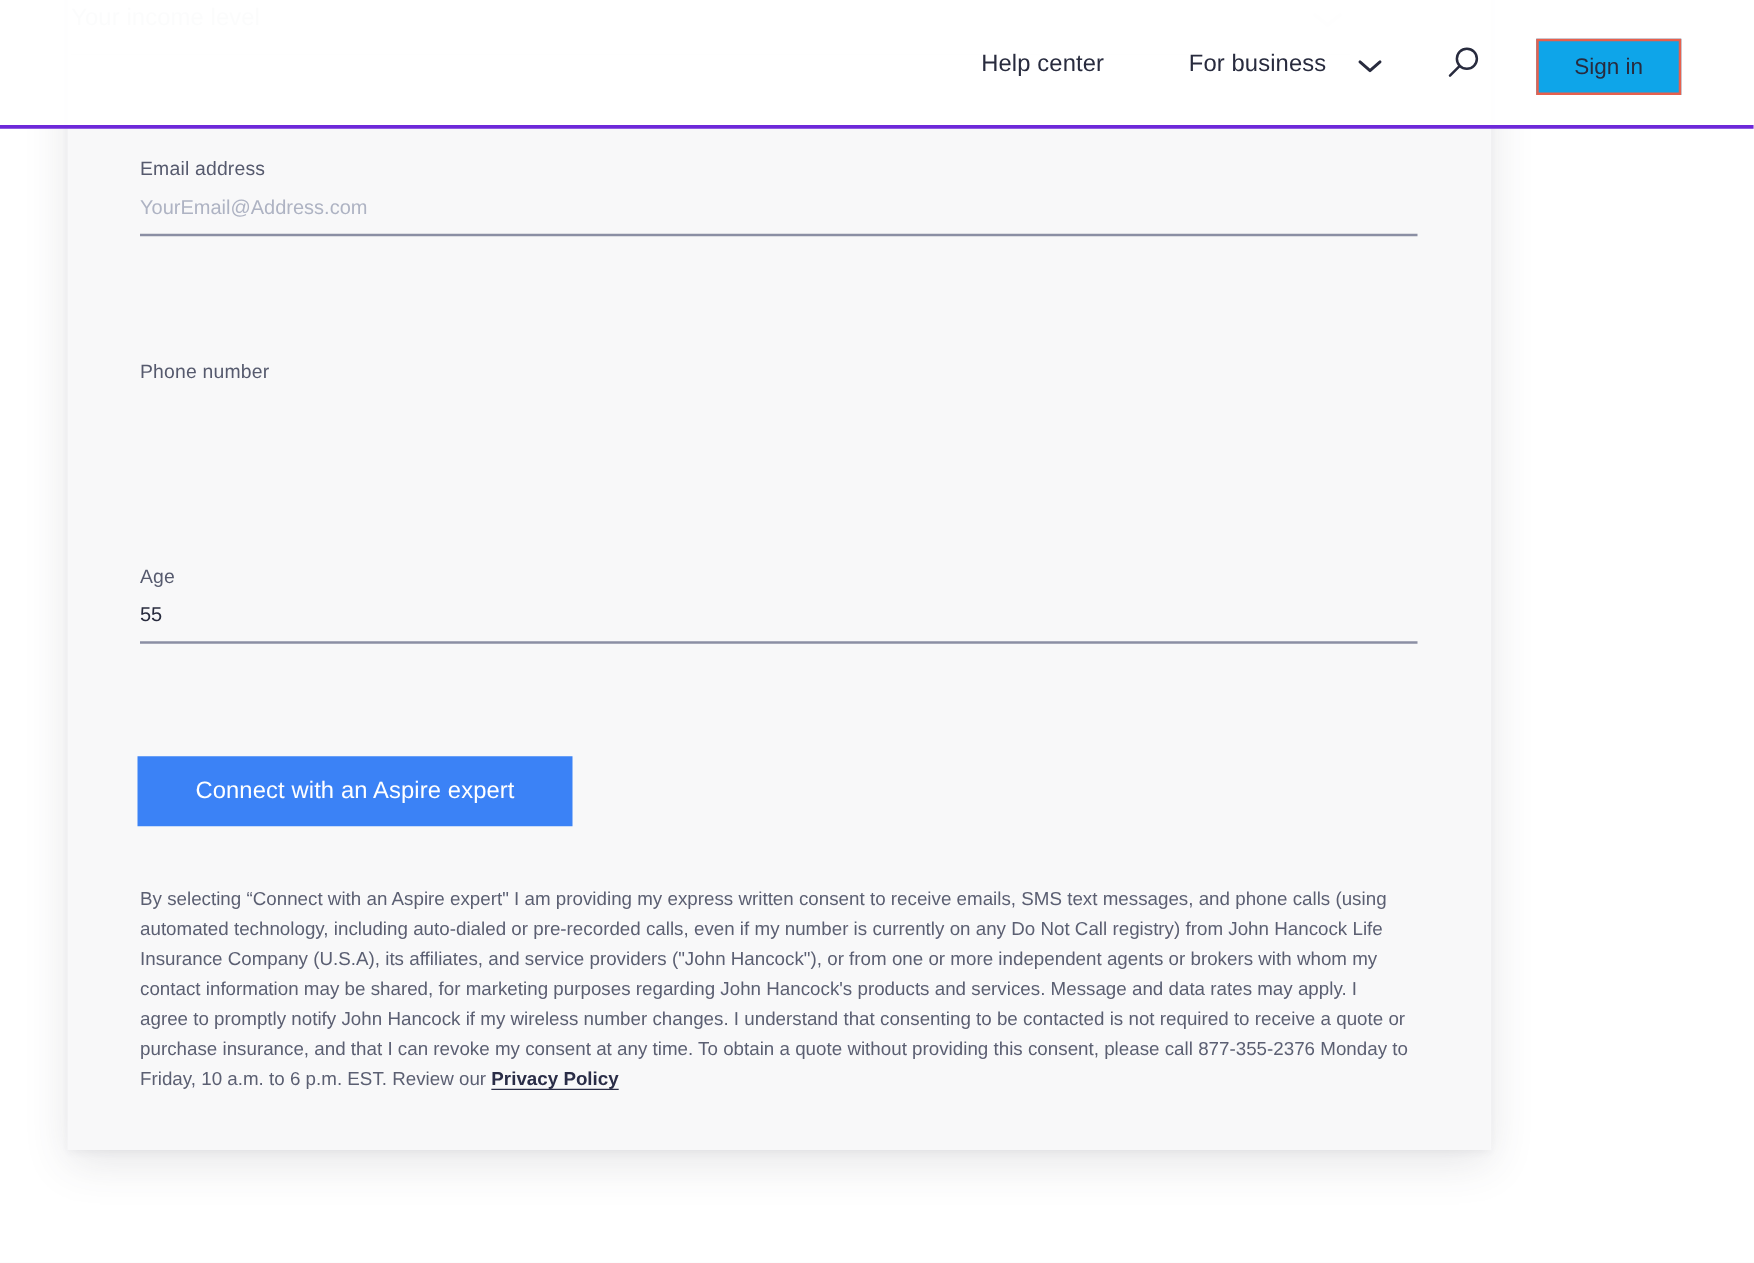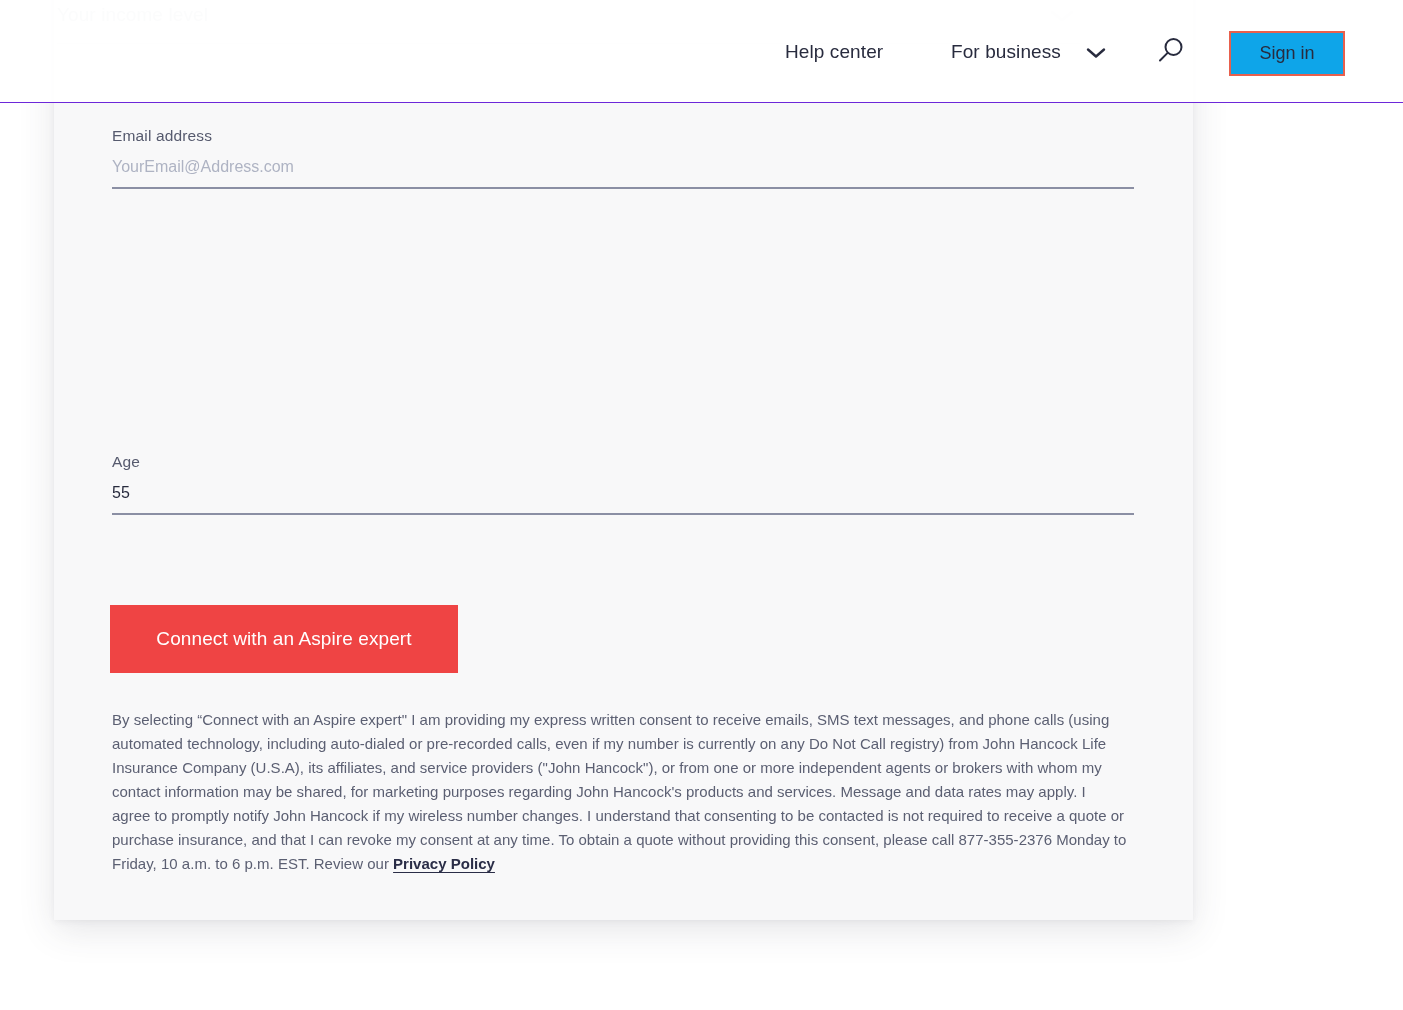--- a/index.html
+++ b/index.html
@@ -65,21 +65,21 @@
     width: 26px; height: 16px;
   }
 
   
   .site-header {
     position: absolute;
     left: 0; top: 0;
     width: 1403px;
     height: 103px;
     background: rgba(255,255,255,0.93);
-    border-bottom: 1px solid #6d28d9;
+    border-bottom: 3px solid #6d28d9;
     box-sizing: border-box;
   }
   .nav-link {
     font-size: 19px;
     color: #282b3e;
     white-space: nowrap;
     cursor: pointer;
     letter-spacing: 0.1px;
   }
   .nav-help { position: absolute; left: 785px; top: 41px; }
@@ -144,22 +144,22 @@
   #field-email { top: 127px; }
   #field-phone { top: 289px; }
   #field-age   { top: 453px; }
 
   
   .cta-button {
     position: absolute;
     left: 110px;
     top: 605px;
     width: 348px;
-    height: 68px;
-    background: #ef4444;
+    height: 56px;
+    background: #3b82f6;
     color: #ffffff;
     border: none;
     font-family: "Liberation Sans", sans-serif;
     font-size: 19px;
     letter-spacing: 0.1px;
     cursor: pointer;
     padding: 0;
   }
 
   
@@ -218,20 +218,21 @@
 
   <button class="signin-btn">Sign in</button>
 </div>
 
 <div class="field" id="field-email">
   <div class="field-label">Email address</div>
   <input class="field-input" type="text" placeholder="YourEmail@Address.com" style="">
 </div>
 
 <div class="field" id="field-phone">
+  <div class="field-label">Phone number</div>
 </div>
 
 <div class="field" id="field-age">
   <div class="field-label">Age</div>
   <input class="field-input" type="text" placeholder="" value="55" style="">
 </div>
 
 <button class="cta-button">Connect with an Aspire expert</button>
 
 <div class="legal"><span>By selecting “Connect with an Aspire expert" I am providing my express written consent to receive emails, SMS text messages, and phone calls (using automated technology, including auto-dialed or pre-recorded calls, even if my number is currently on any Do Not Call registry) from John Hancock Life Insurance Company (U.S.A), its affiliates, and service providers ("John Hancock"), or from one or more independent agents or brokers with whom my contact information may be shared, for marketing purposes regarding John Hancock's products and services. Message and data rates may apply. I agree to promptly notify John Hancock if my wireless number changes. I understand that consenting to be contacted is not required to receive a quote or purchase insurance, and that I can revoke my consent at any time. To obtain a quote without providing this consent, please call 877-355-2376 Monday to Friday, 10 a.m. to 6 p.m. EST. Review our </span><span class="legal-link">Privacy Policy</span></div>

